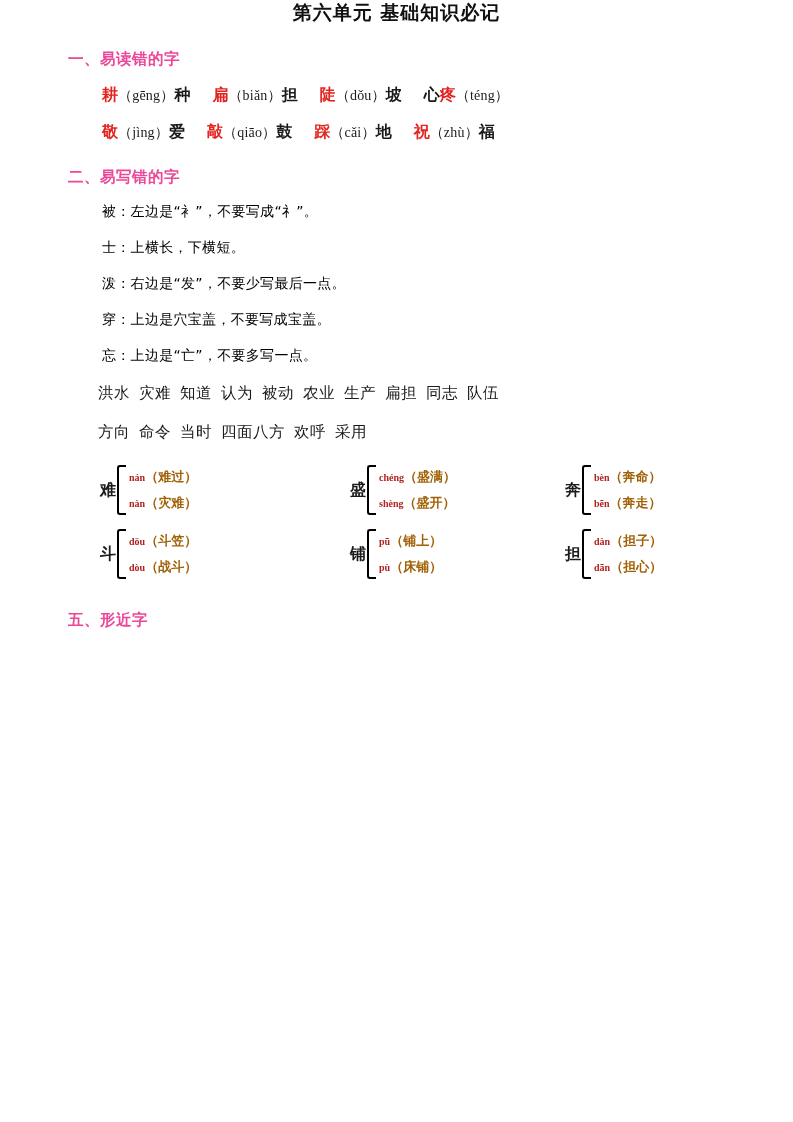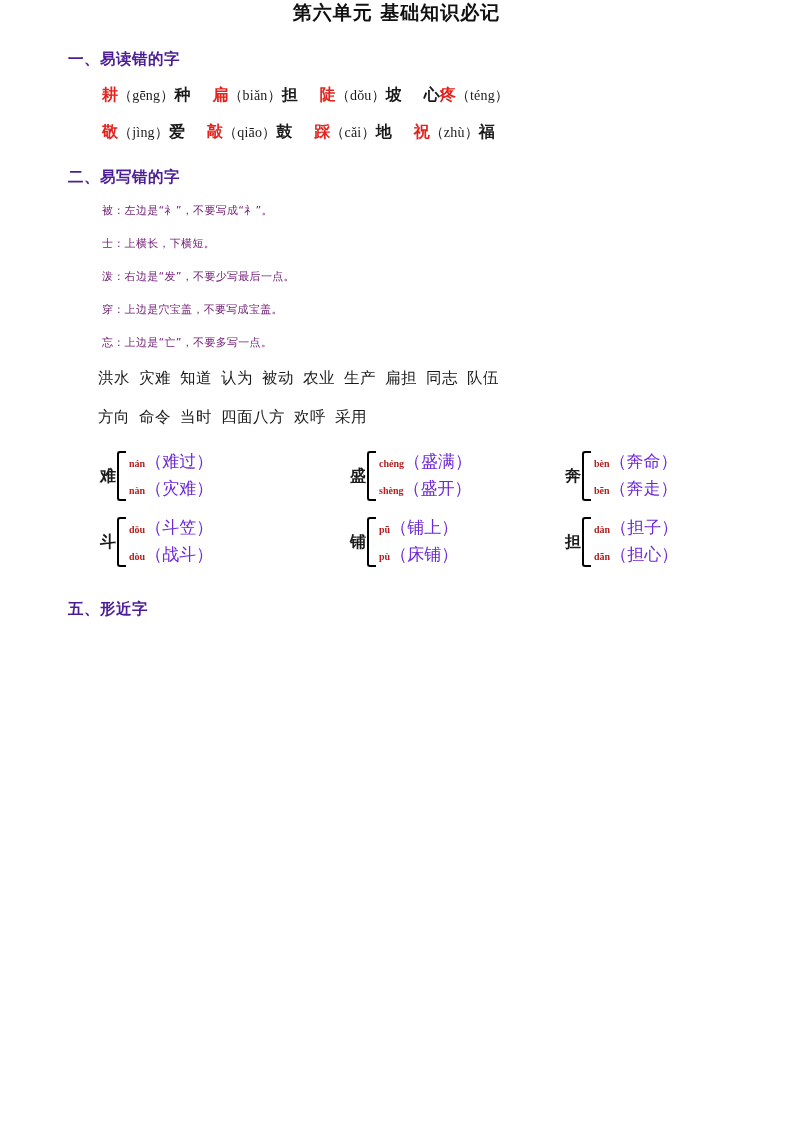--- a/index.html
+++ b/index.html
@@ -27,21 +27,21 @@
     font-size: 19px;
     font-weight: bold;
     letter-spacing: 1px;
     color: #111;
     margin-bottom: 0;
     font-family: "DejaVu Sans", "Liberation Sans", sans-serif;
   }
   .section-heading {
     font-size: 15.5px;
     font-weight: bold;
-    color: #4c1d95;
+    color: #ec4899;
     margin: 23px 0 6px 8px;
     letter-spacing: 0.5px;
     font-family: "DejaVu Sans", "Liberation Sans", sans-serif;
   }
   
   .pinyin-row {
     margin: 13px 0 0 42px;
     font-size: 16px;
     white-space: nowrap;
     line-height: 1.5;
@@ -63,22 +63,22 @@
   .py {
     font-family: "Liberation Serif", "DejaVu Serif", serif;
     font-size: 14px;
     color: #1a1a1a;
     letter-spacing: 0.2px;
   }
   
   .note-line {
     margin: 0 0 0 42px;
     padding: 9px 0;
-    font-size: 11px;
-    color: #701a75;
+    font-size: 14px;
+    color: #000000;
     font-family: "DejaVu Sans", "Liberation Sans", sans-serif;
     letter-spacing: 0.3px;
   }
   
   .word-row {
     margin: 0 0 0 38px;
     padding: 9px 0;
     font-size: 15.5px;
     color: #1a1a1a;
     font-family: "DejaVu Sans", "Liberation Sans", sans-serif;
@@ -113,23 +113,24 @@
   }
   .poly-lines { line-height: 24px; }
   .poly-line { white-space: nowrap; font-size: 14.5px; }
   .poly-py {
     color: #b22222;
     font-weight: bold;
     font-family: "Liberation Serif", "DejaVu Serif", serif;
     font-size: 10px;
   }
   .poly-word {
-    color: #6d28d9;
-    font-family: "DejaVu Sans", "Liberation Sans", sans-serif;
-    font-size: 17px;
+    color: #a16207;
+    font-family: "DejaVu Sans", "Liberation Sans", sans-serif;
+    font-size: 13px;
+    font-weight: bold;
   }
 </style>
 </head>
 <body>
 
 <div class="page">
 
   <div class="doc-title">第六单元  基础知识必记</div>
 
   <div class="section-heading">一、易读错的字</div>

